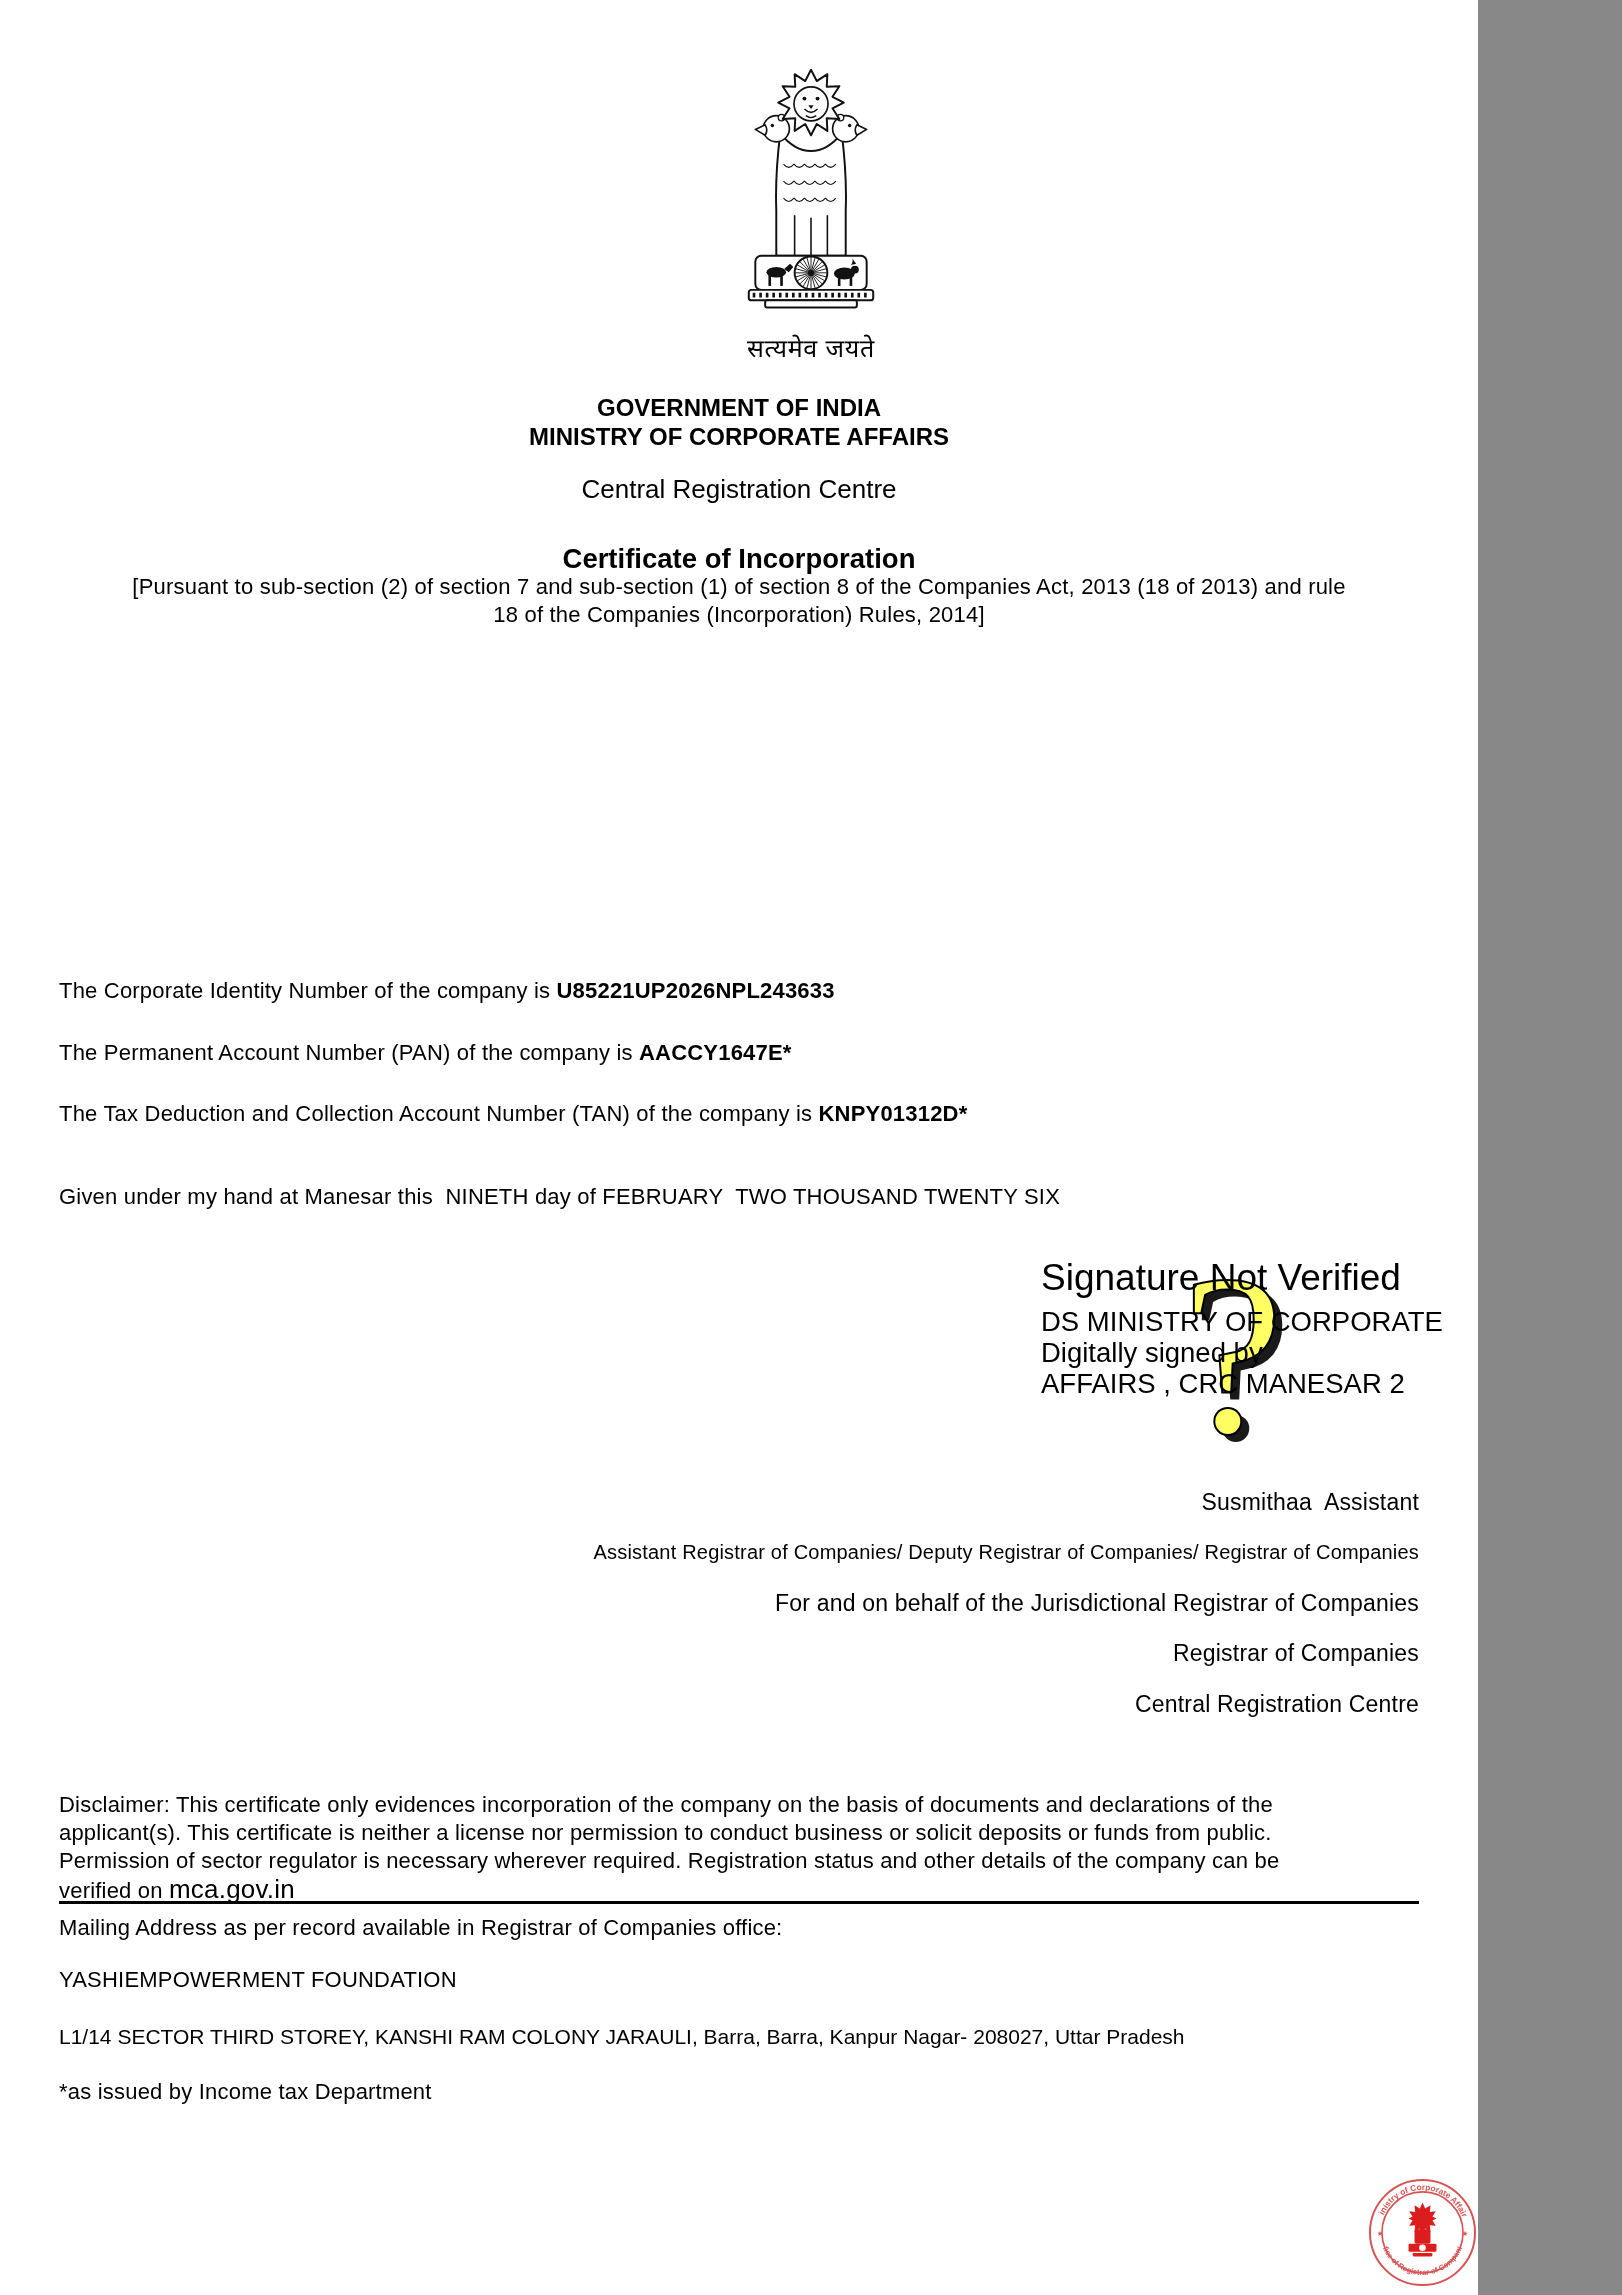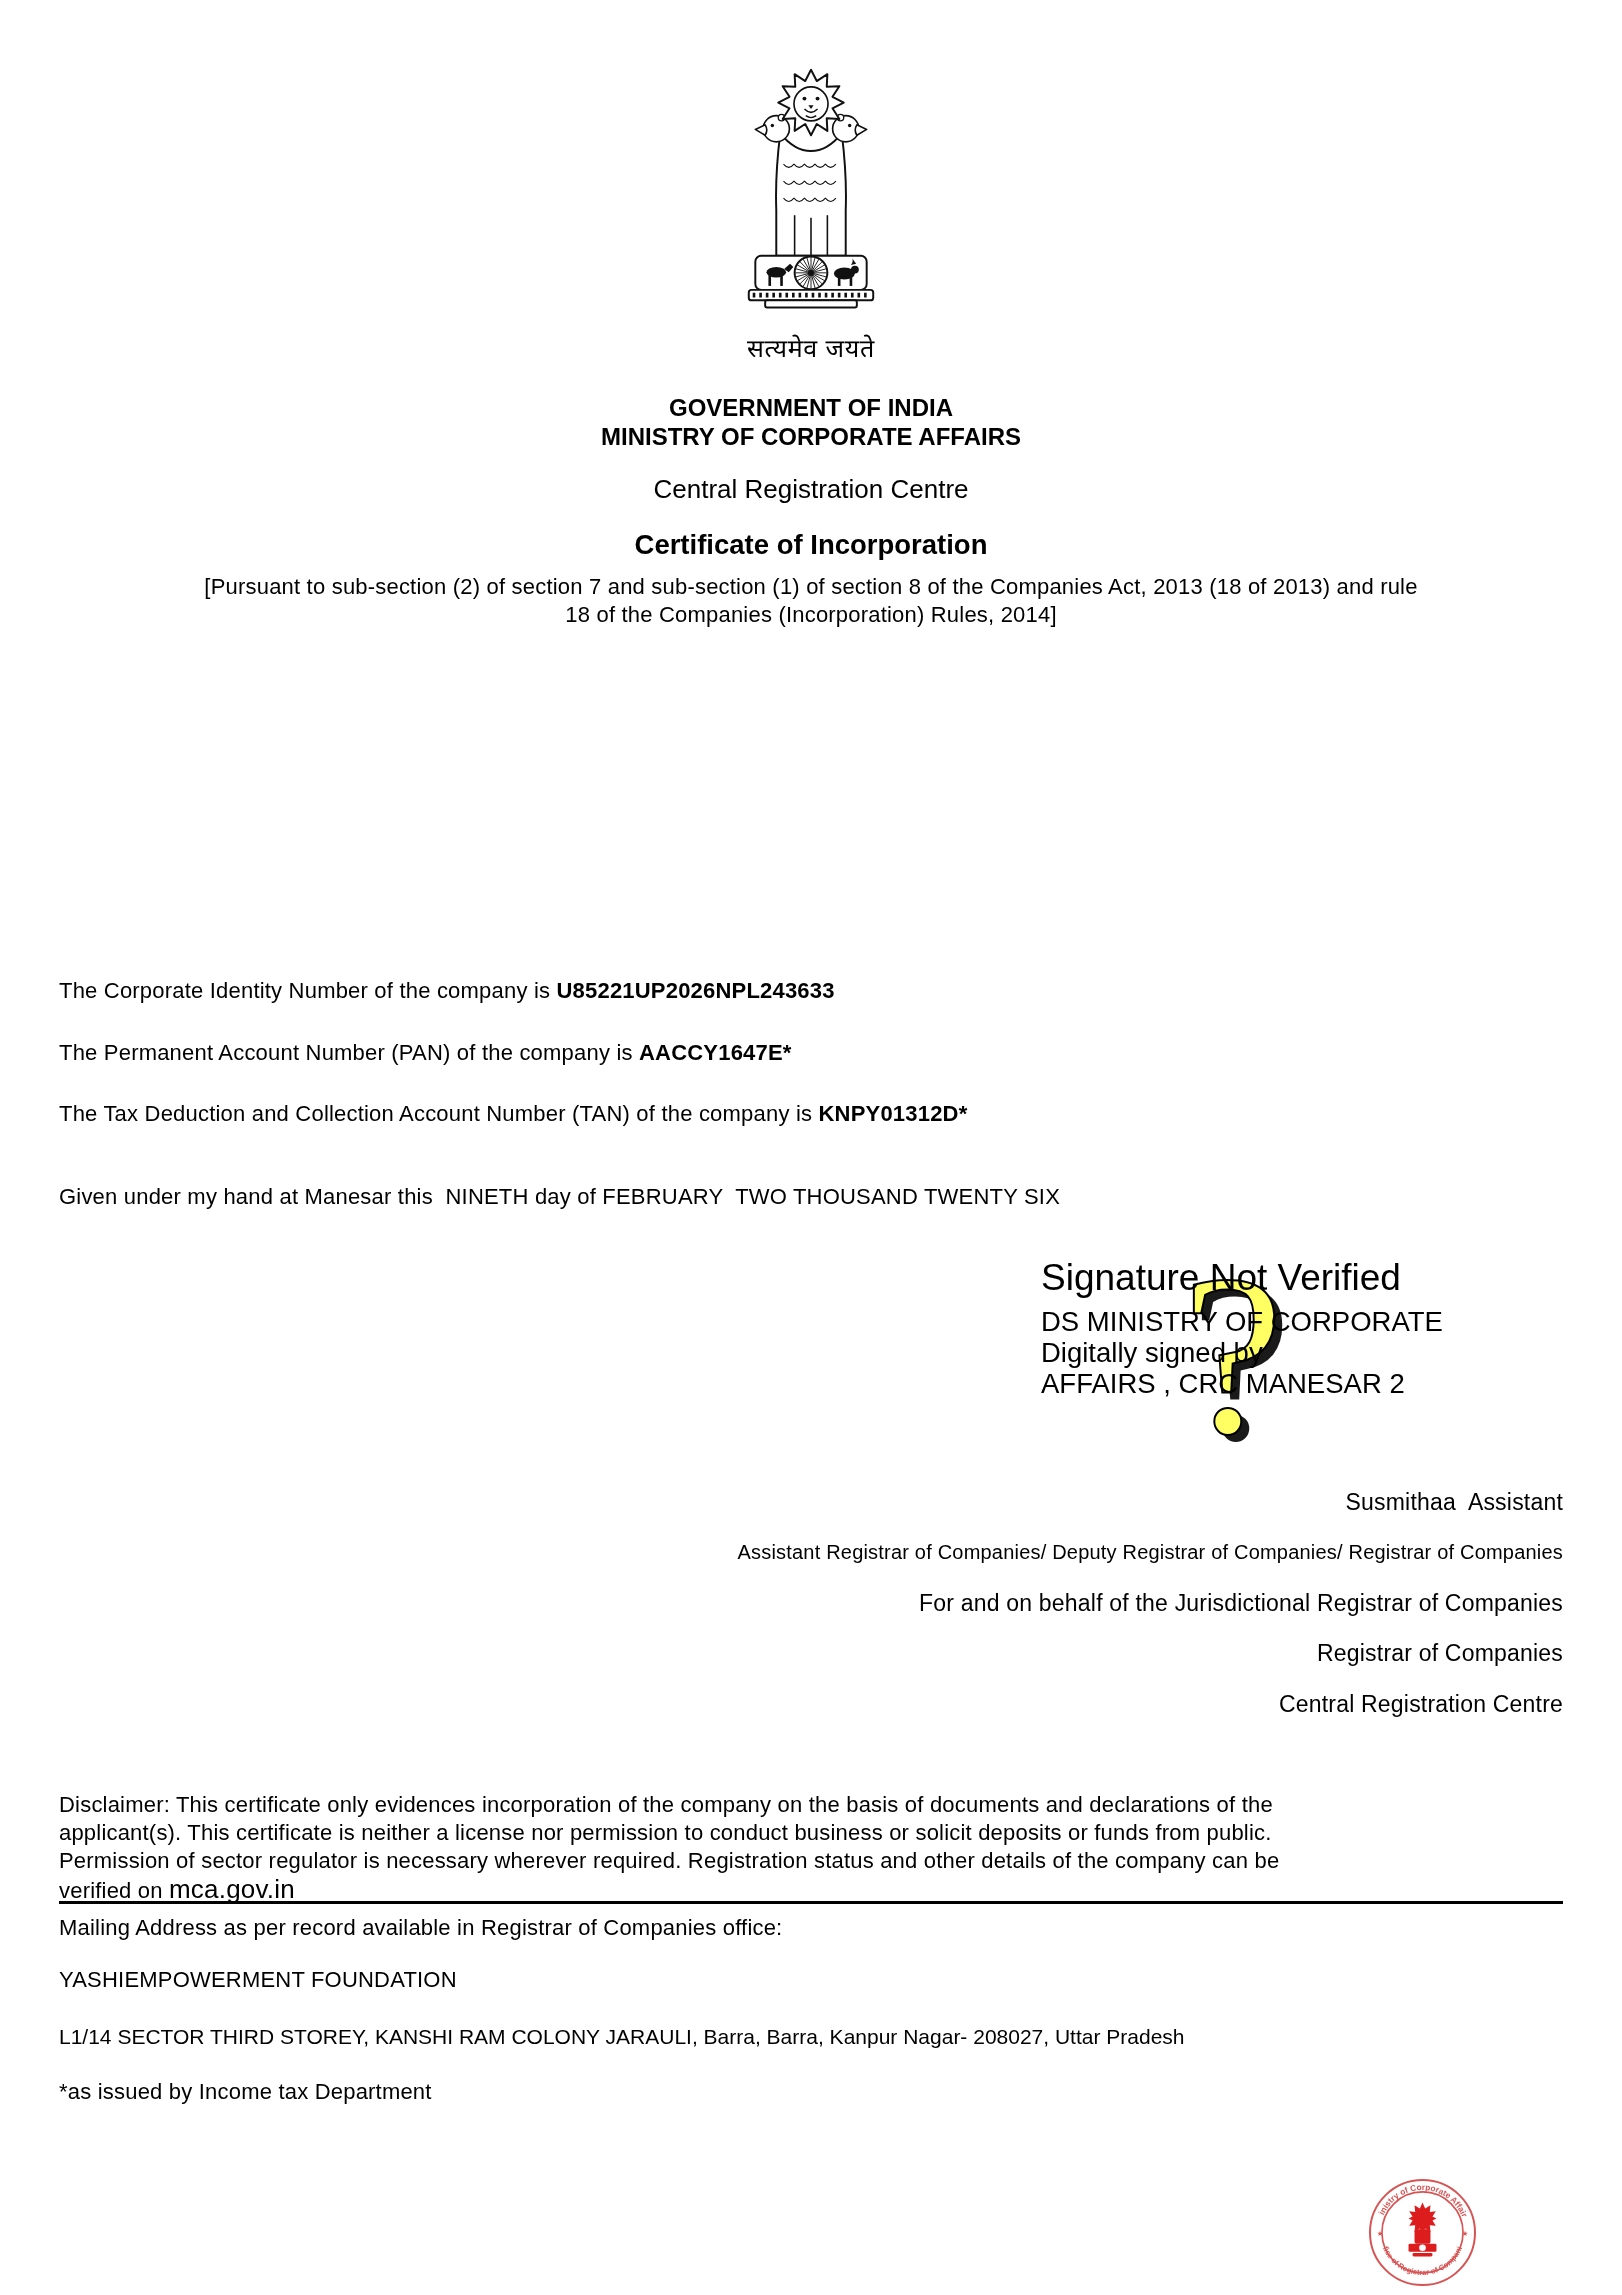--- a/index.html
+++ b/index.html
@@ -1,17 +1,17 @@
 <!DOCTYPE html>
 <html style="font-size:10.5px"><head>
 <meta charset="utf-8">
 <style>
   html,body{margin:0;padding:0;background:#888;}
   .page{
-    position:relative;width:1622px;height:2295px;background:#ffffff;
+    position:relative;width:1478px;height:2295px;background:#ffffff;
     font-family:"Liberation Sans",sans-serif;color:#000;overflow:hidden;
   }
   .abs{position:absolute;}
   .pre{white-space:pre;}
   .center{text-align:center;}
   .right{text-align:right;}
   .bold{font-weight:bold;}
   .body-line{font-size:22px;line-height:28px;letter-spacing:0.2px;}
   
   .h1{left:0;right:0;font-size:24px;line-height:29px;font-weight:bold;text-align:center;}
@@ -120,21 +120,21 @@
       </g>
     </svg>
     <div class="motto">सत्यमेव जयते</div>
   </div>
 
   <div class="abs h1" style="top:393px;">
     <div>GOVERNMENT OF INDIA</div>
     <div>MINISTRY OF CORPORATE AFFAIRS</div>
   </div>
   <div class="abs crc" style="top:474px;">Central Registration Centre</div>
-  <div class="abs doc-title" style="top:529px;">Certificate of Incorporation</div>
+  <div class="abs doc-title" style="top:543px;">Certificate of Incorporation</div>
 
   <div class="abs center" style="left:0;right:0;top:573px;">
     <div class="body-line">[Pursuant to sub-section (2) of section 7 and sub-section (1) of section 8 of the Companies Act, 2013 (18 of 2013) and rule</div>
     <div class="body-line">18 of the Companies (Incorporation) Rules, 2014]</div>
   </div>
 
 
   <div class="abs body-line pre" style="left:59px;top:977px;"><span>The Corporate Identity Number of the company is </span><span class="bold">U85221UP2026NPL243633</span></div>
   <div class="abs body-line pre" style="left:59px;top:1039px;"><span>The Permanent Account Number (PAN) of the company is </span><span class="bold">AACCY1647E*</span></div>
   <div class="abs body-line pre" style="left:59px;top:1100px;"><span>The Tax Deduction and Collection Account Number (TAN) of the company is </span><span class="bold">KNPY01312D*</span></div>

